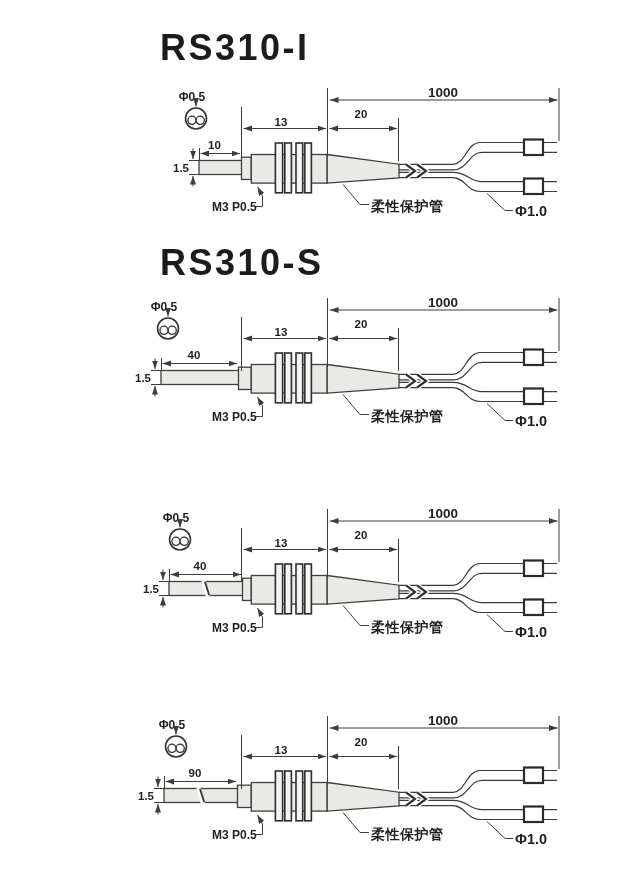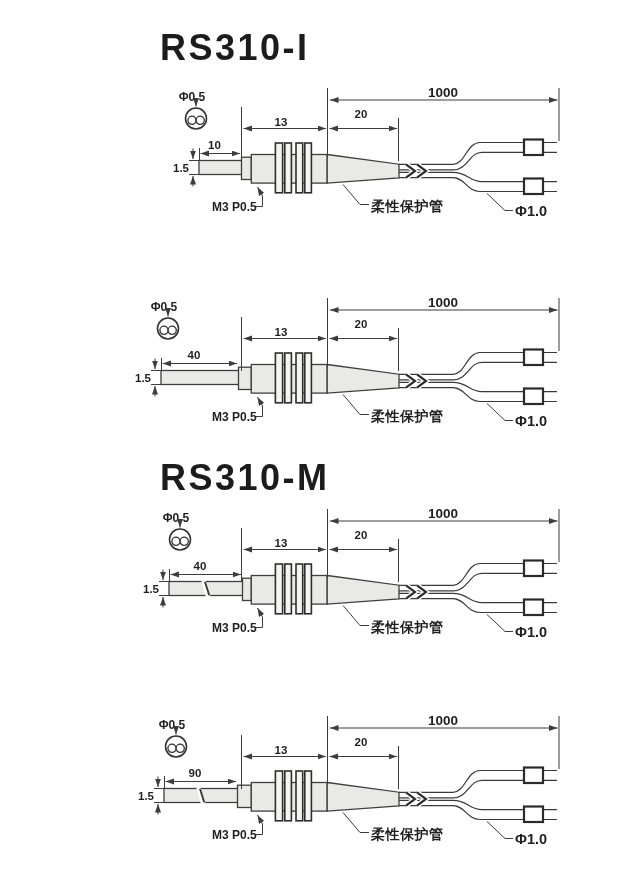--- a/index.html
+++ b/index.html
@@ -128,20 +128,21 @@
         <g>
           <line class="dimline" x1="471" y1="193.5" x2="489" y2="210.5"></line>
           <line class="dimline" x1="489" y1="210.5" x2="497" y2="210.5"></line>
           <text class="phi-lg" x="499" y="216">Φ1.0</text>
         </g>
       </g>
     </svg>
   </section>
 
   <section class="diagram">
+    <div class="title" style="top: 245px;">RS310-S</div>
     <svg class="canvas" viewBox="0 80 640 152" style="top: 290px;">
       <defs>
         <marker id="arr" orient="auto-start-reverse" markerWidth="10" markerHeight="8" refX="8.5" refY="3" markerUnits="userSpaceOnUse">
           <path d="M0,0 L8.5,3 L0,6 z" fill="#3d3d3d"></path>
         </marker>
       </defs>
 
       <g class="icon-g" transform="translate(152,0)">
         <text class="phi" text-anchor="middle" x="-4" y="100.5">Φ0.5</text>
         <line class="dimline" x1="0" y1="102.5" x2="0" y2="106.5" marker-end="url(#arr)"></line>
@@ -230,21 +231,20 @@
         <g>
           <line class="dimline" x1="471" y1="193.5" x2="489" y2="210.5"></line>
           <line class="dimline" x1="489" y1="210.5" x2="497" y2="210.5"></line>
           <text class="phi-lg" x="499" y="216">Φ1.0</text>
         </g>
       </g>
     </svg>
   </section>
 
   <section class="diagram">
-    <div class="title" style="top: 460px;">RS310-M</div>
     <svg class="canvas" viewBox="0 80 640 152" style="top: 501px;">
       <defs>
         <marker id="arr" orient="auto-start-reverse" markerWidth="10" markerHeight="8" refX="8.5" refY="3" markerUnits="userSpaceOnUse">
           <path d="M0,0 L8.5,3 L0,6 z" fill="#3d3d3d"></path>
         </marker>
       </defs>
 
       <g class="icon-g" transform="translate(164,0)">
         <text class="phi" text-anchor="middle" x="-4" y="100.5">Φ0.5</text>
         <line class="dimline" x1="0" y1="102.5" x2="0" y2="106.5" marker-end="url(#arr)"></line>

